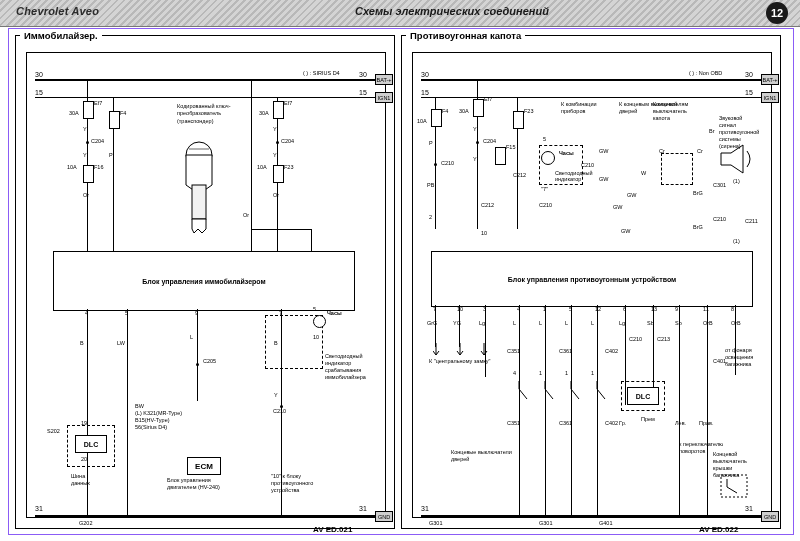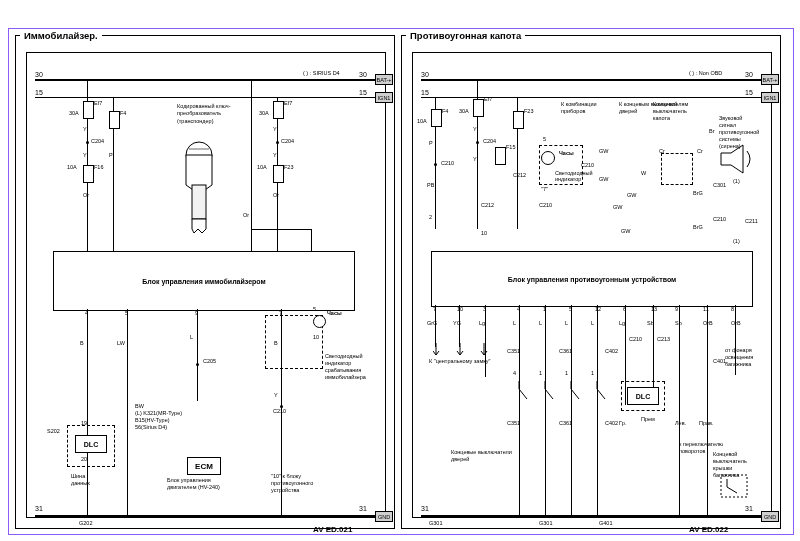--- a/index.html
+++ b/index.html
@@ -80,20 +80,26 @@
           font-size:7px;font-weight:bold;text-align:center;}
   .footer-code{position:absolute;font-size:8px;font-weight:bold;}
   .fuse{position:absolute;border:1px solid #000;background:#fff;}
   .dashbox{position:absolute;border:1px dashed #000;}
 </style>
 </head>
 <body>
 
 <div class="page">
 
+  <div class="header">
+    <div class="hatch"></div>
+    <div class="hdr-left">Chevrolet Aveo</div>
+    <div class="hdr-center">Схемы электрических соединений</div>
+    <div class="pagebadge">12</div>
+  </div>
 
   <div class="sheet">
 
     <div class="panel left">
       <div class="panel-title">Иммобилайзер.</div>
       <div class="inner">
 
         <div class="hline thick" style="left:8px;top:26px;width:344px;"></div>
         <div class="hline" style="left:8px;top:44px;width:344px;"></div>
         <div class="t t7" style="left:8px;top:18px;">30</div>
@@ -406,18 +412,18 @@
 багажника</div>
 
         <div class="hline thick" style="left:8px;top:462px;width:344px;"></div>
         <div class="t t7" style="left:8px;top:452px;">31</div>
         <div class="t t7" style="left:332px;top:452px;">31</div>
         <div class="tag" style="left:348px;top:458px;width:16px;height:9px;">GND</div>
         <div class="t t55" style="left:16px;top:468px;">G301</div>
         <div class="t t55" style="left:126px;top:468px;">G301</div>
         <div class="t t55" style="left:186px;top:468px;">G401</div>
 
-        <div class="footer-code" style="left:276px;top:472px;">AV ED.022</div>
+        <div class="footer-code" style="left:286px;top:472px;">AV ED.022</div>
       </div>
     </div>
 
   </div>
 </div>
 
 </body></html>

